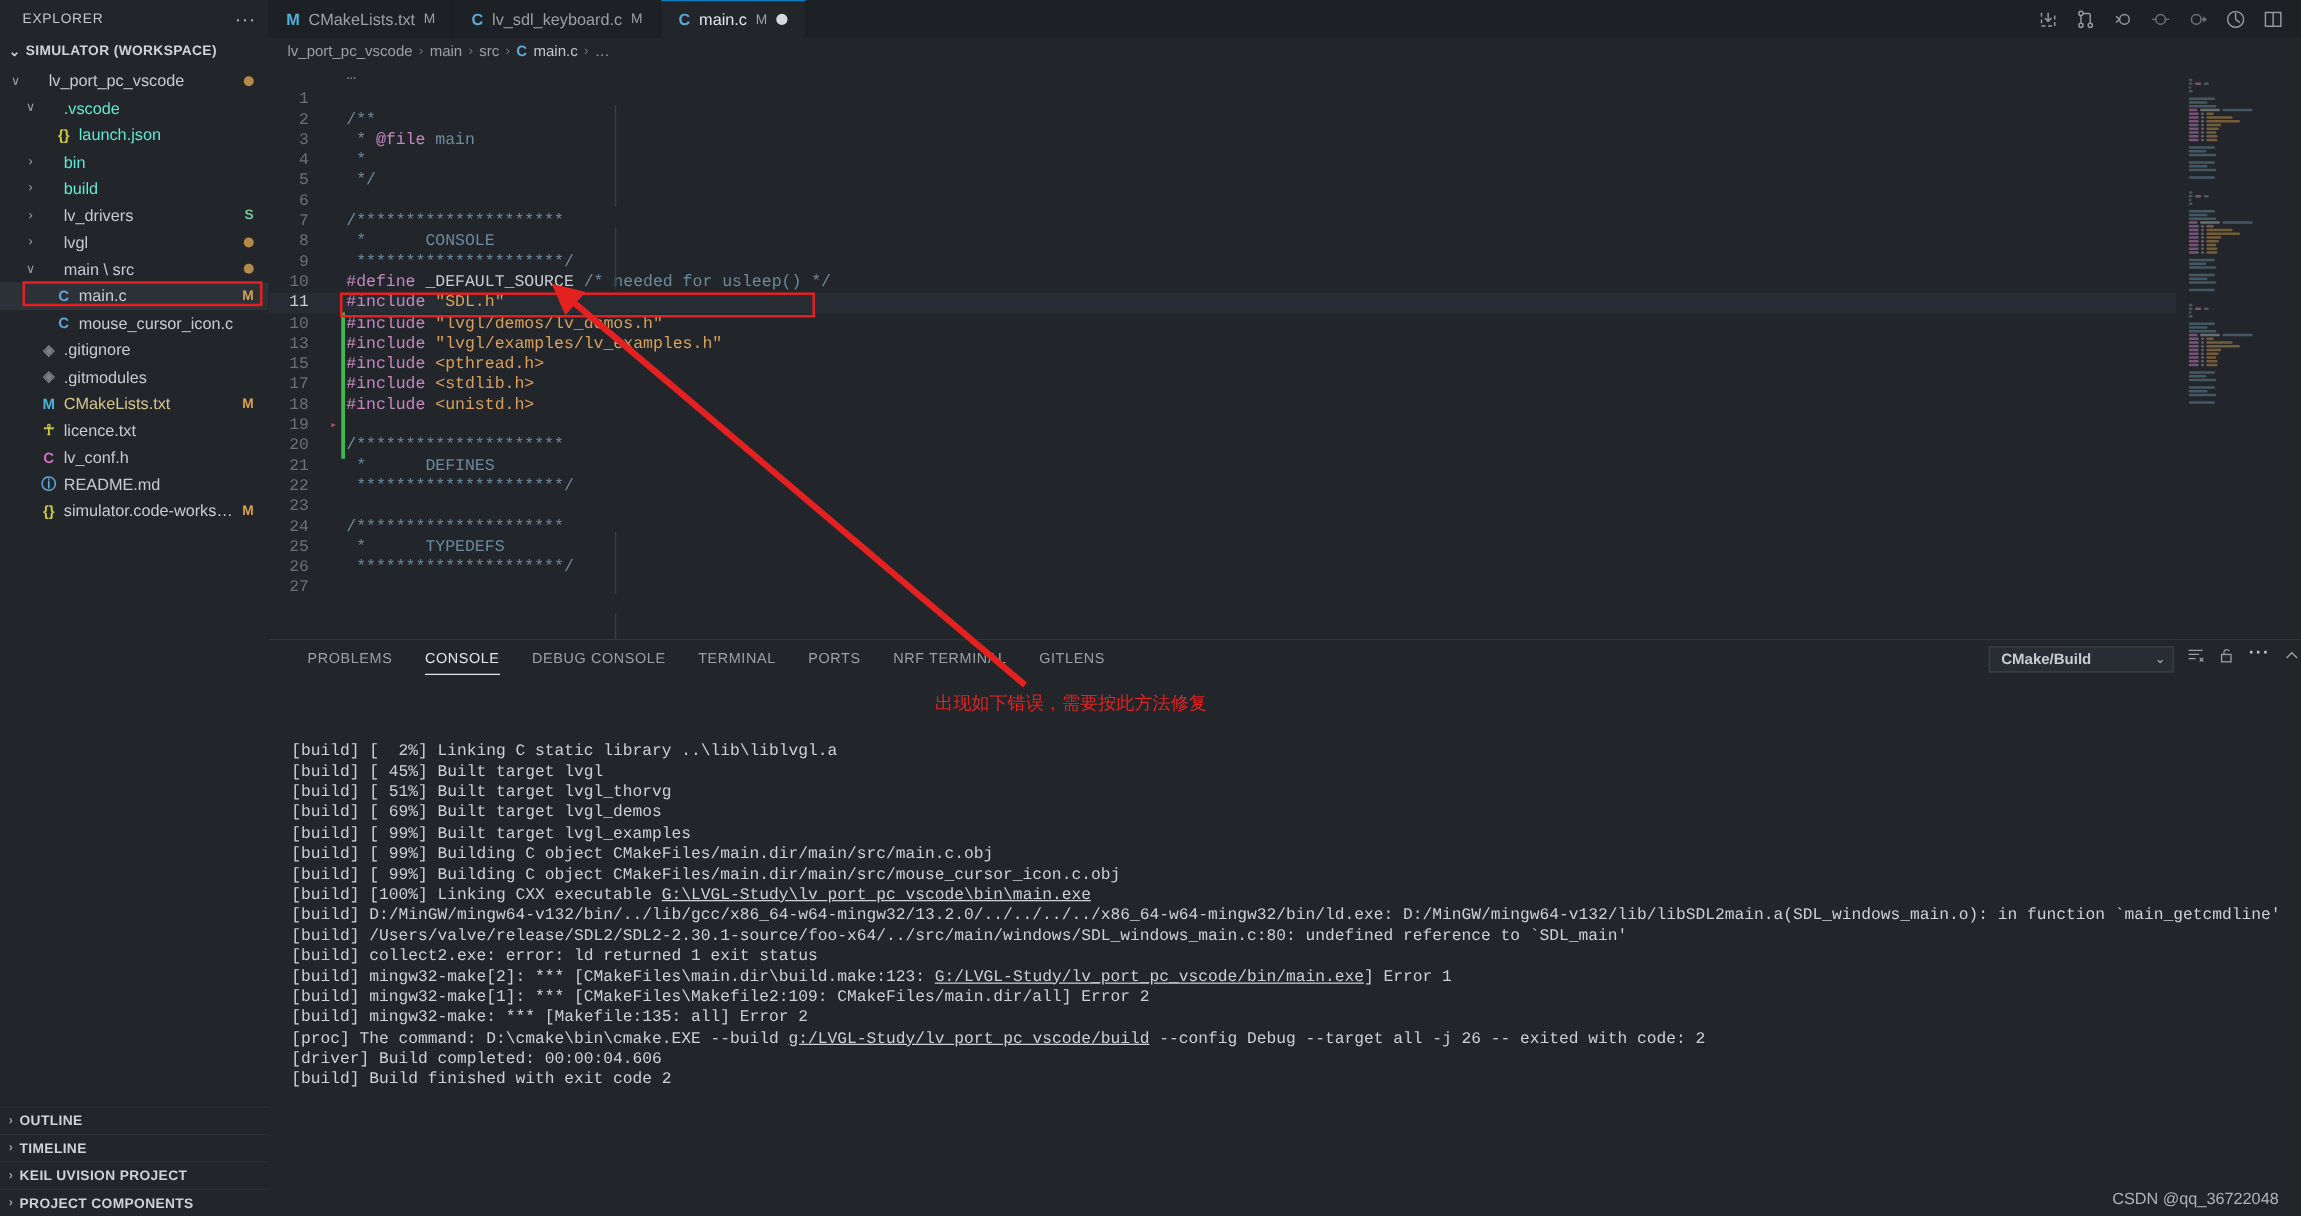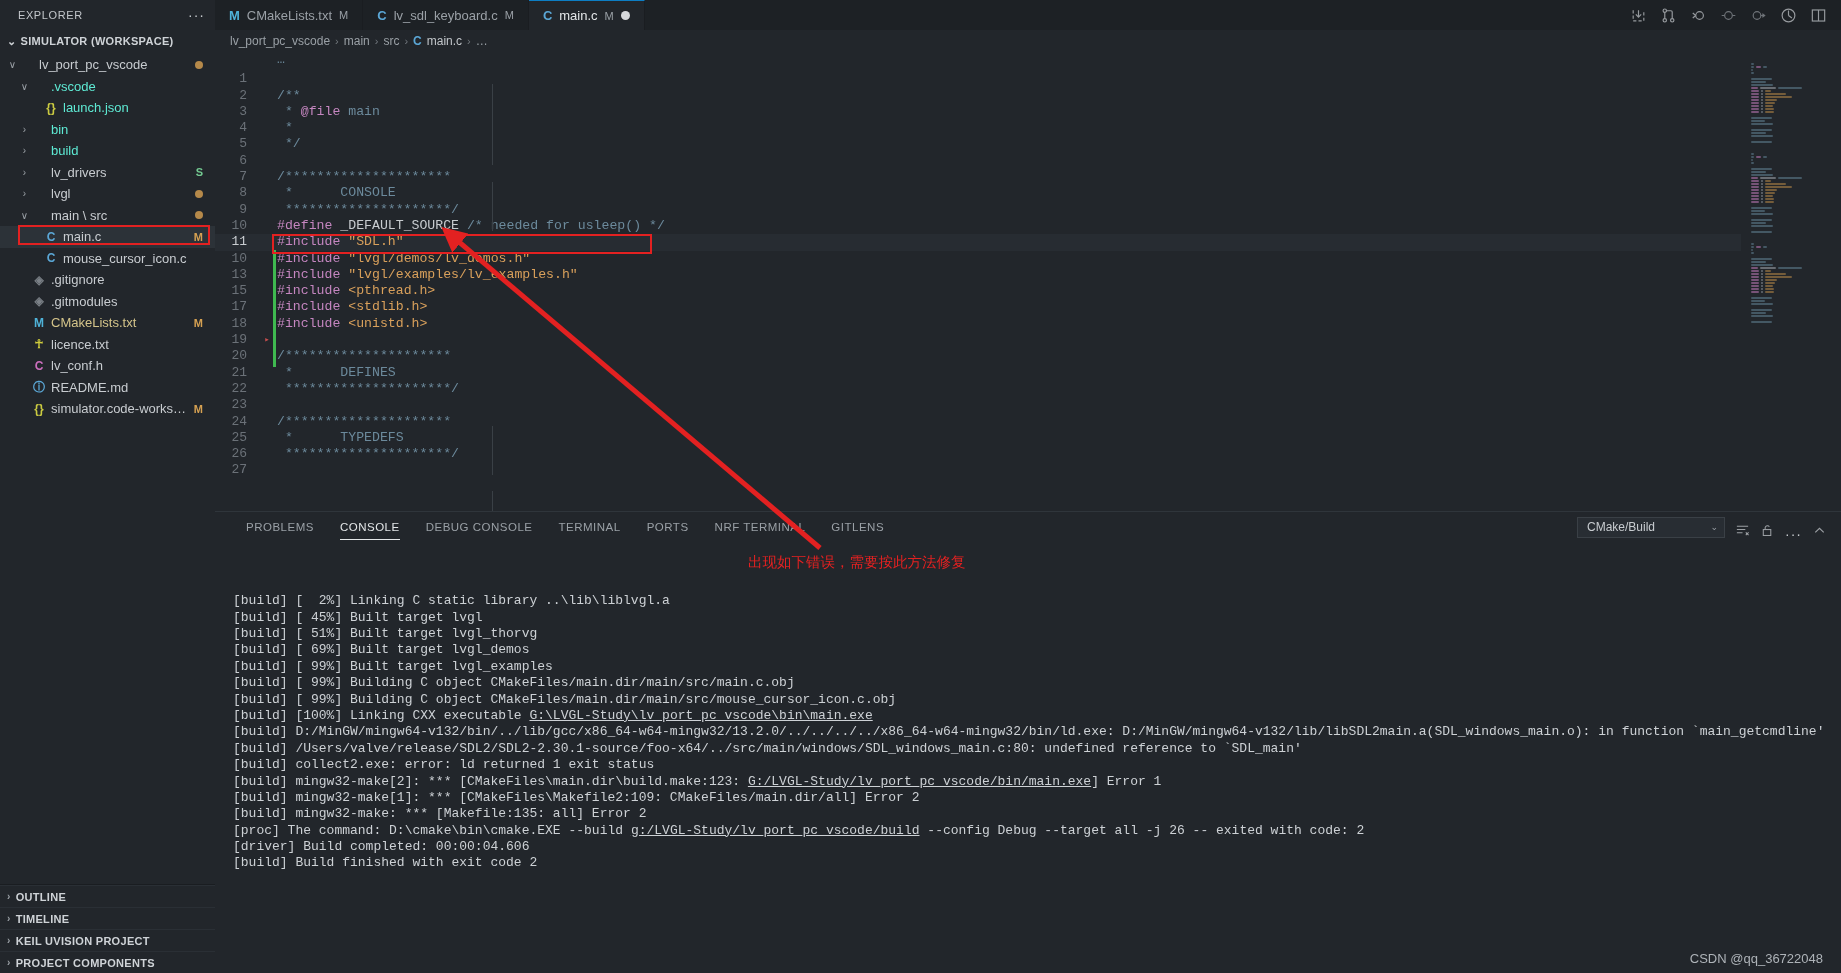--- a/index.html
+++ b/index.html
@@ -217,22 +217,22 @@
     color: #9aa0a6; cursor: pointer;
     padding: 0 13px; height: 30px; display: flex; align-items: center;
     position: relative;
   }
   .ptab.active { color: #e3e6e8; }
   .ptab.active::after {
     content: ""; position: absolute; left: 13px; right: 13px; bottom: 2px;
     height: 1.5px; background: #e3e6e8;
   }
   .panel-right {
-    margin-left: auto; display: flex; align-items: flex-end; gap: 10px;
-    padding-right: 14px;
+    margin-left: auto; display: flex; align-items: flex-start; gap: 10px;
+    font-weight: bold;
   }
   .select-box {
     width: 148px; height: 21px;
     background: #282d33; border: 1px solid #3a4046;
     display: flex; align-items: center; justify-content: space-between;
     padding: 0 6px 0 9px;
     font-size: 12px; color: #c8ccd0; cursor: pointer;
   }
   .select-box .chev { font-size: 9px; color: #9aa0a6; }
   .picon { width: 15px; height: 15px; opacity: .75; cursor: pointer; display:block;}

